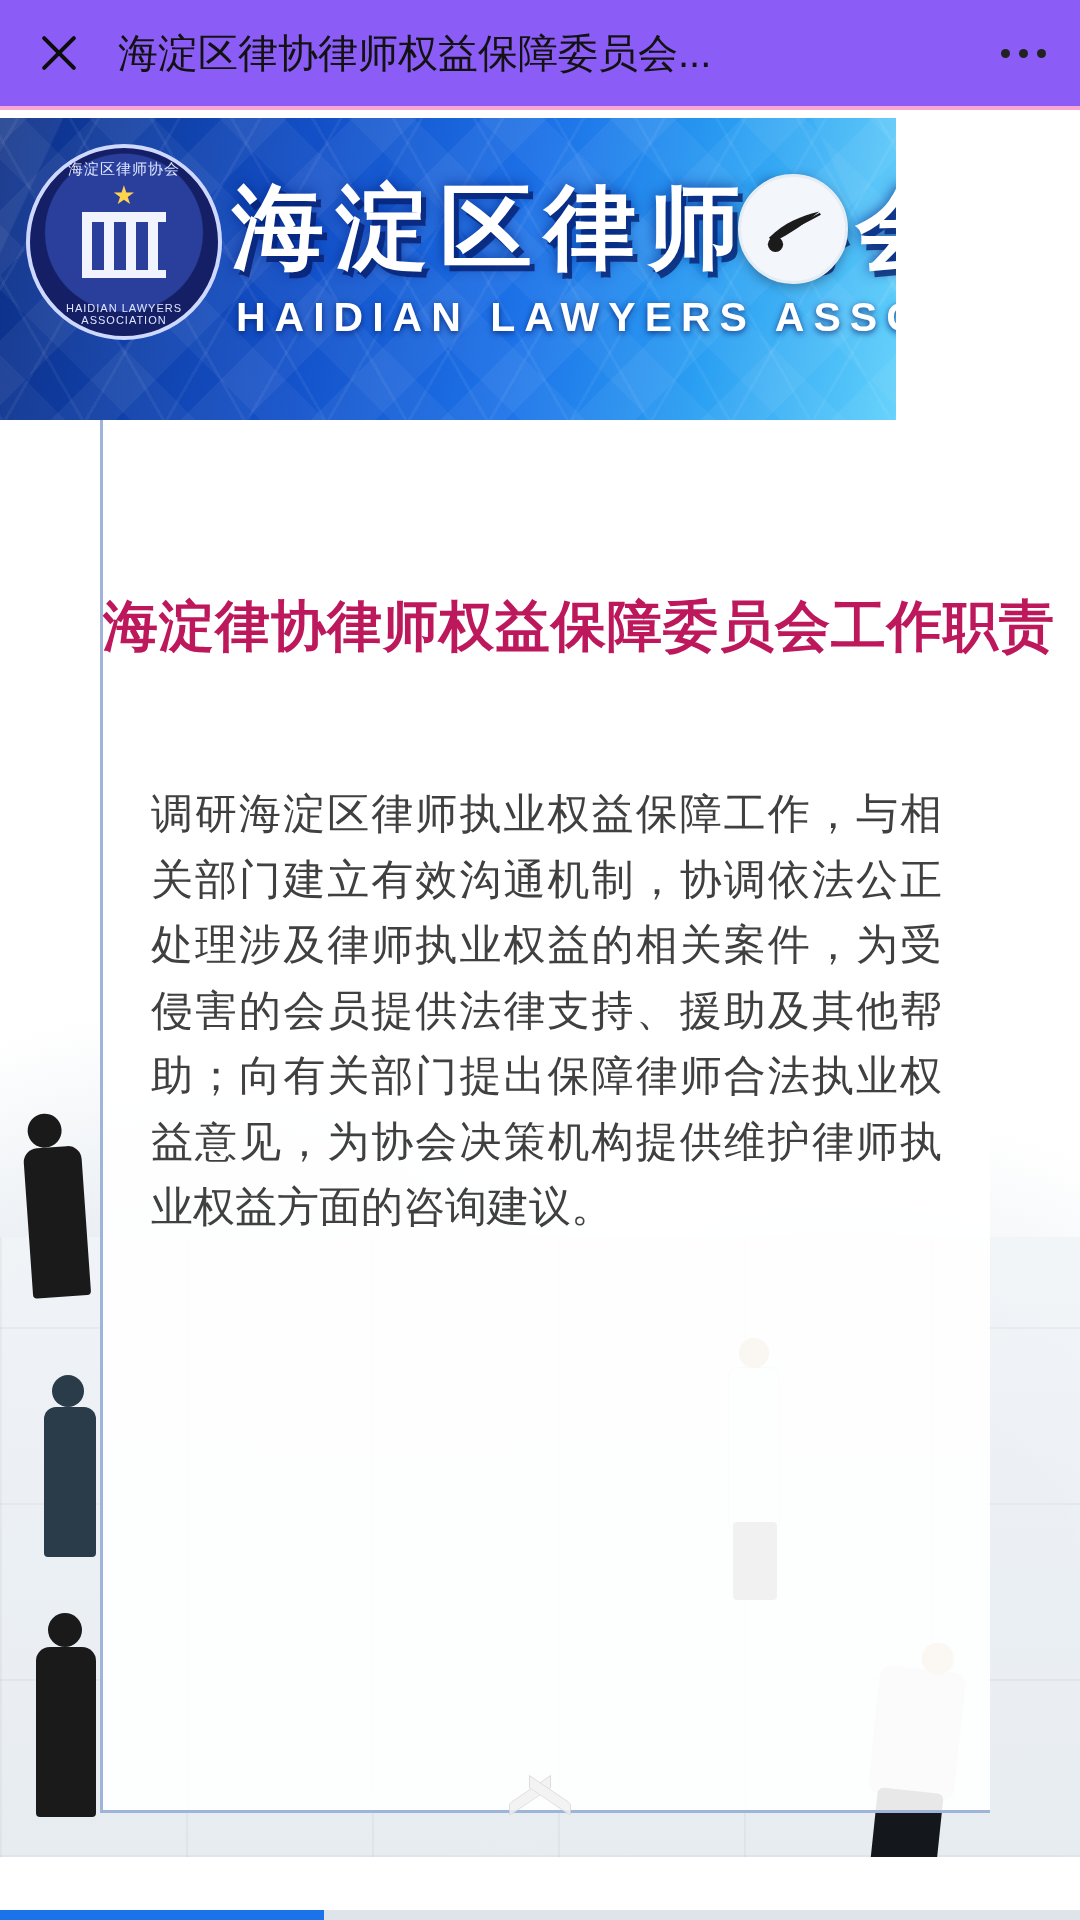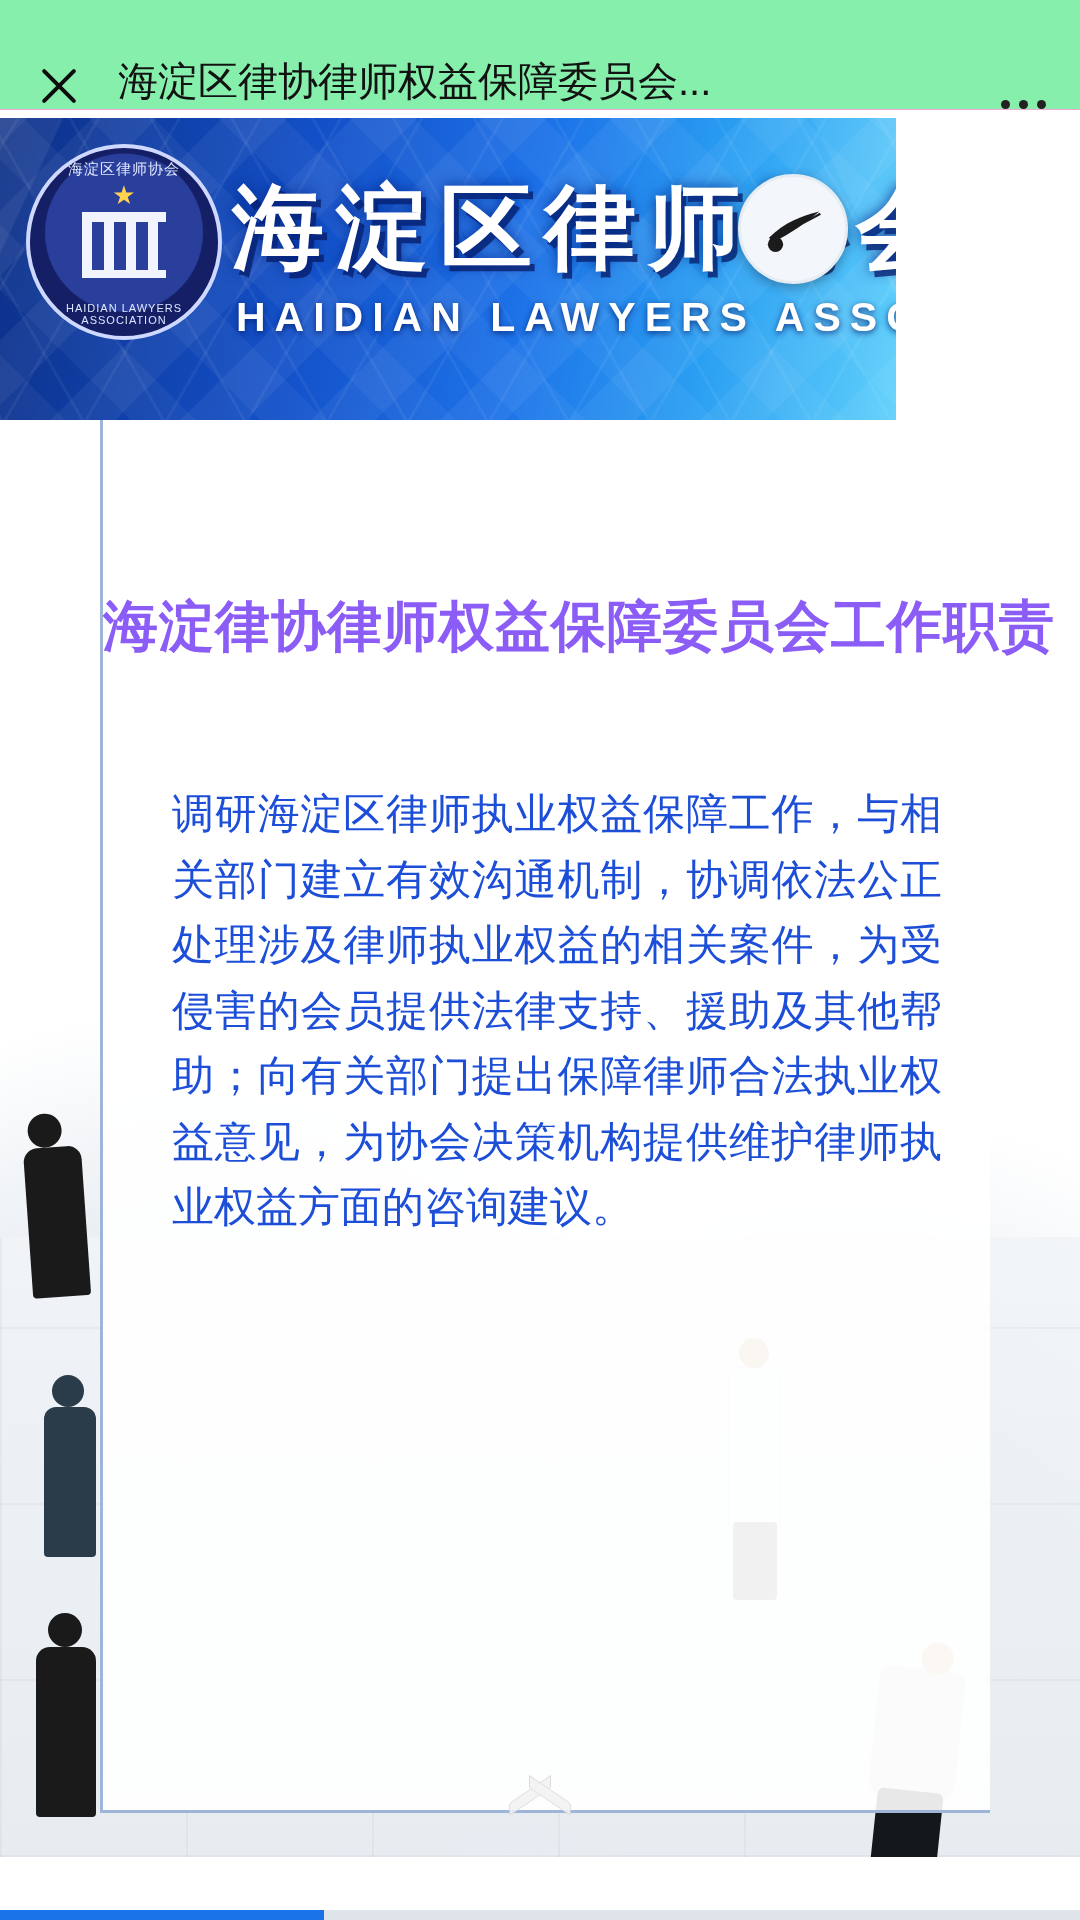--- a/index.html
+++ b/index.html
@@ -62,25 +62,25 @@
   .icon-battery::after {
     content: ""; position: absolute; right: -7px; top: 7px;
     width: 4px; height: 9px; background: #1c1c1c; border-radius: 0 2px 2px 0;
   }
   .icon-battery i { display: block; width: 100%; height: 100%; background: #1c1c1c; border-radius: 1px; }
   .status-time { font-size: 30px; color: #1c1c1c; letter-spacing: 0.5px; }
 
   
   .title-bar {
     height: 110px;
-    background: #86efac;
+    background: #8b5cf6;
     display: flex;
-    align-items: flex-end;
+    align-items: center;
     padding: 0 34px 0 36px;
-    border-bottom: 1px solid #f9a8d4;
+    border-bottom: 4px solid #f9a8d4;
   }
   .close-icon {
     width: 46px; height: 46px; position: relative; flex: 0 0 auto;
     cursor: pointer;
   }
   .close-icon::before, .close-icon::after {
     content: ""; position: absolute; left: 50%; top: 50%;
     width: 46px; height: 4px; background: #0d0d0d; border-radius: 2px;
   }
   .close-icon::before { transform: translate(-50%,-50%) rotate(45deg); }
@@ -209,30 +209,30 @@
     background: rgba(255,255,255,.9);
     border-left: 3px solid #9fb5d8;
     border-bottom: 3px solid #9fb5d8;
   }
   .doc-title {
     margin: 170px 0 0 0;
     text-align: center;
     font-family: "Liberation Serif", serif;
     font-weight: 700;
     font-size: 55px;
-    color: #8b5cf6;
+    color: #be185d;
     letter-spacing: 1px;
     white-space: nowrap;
   }
   .doc-body {
-    margin: 118px 48px 0 69px;
+    margin: 118px 48px 0 48px;
     font-family: "Liberation Serif", serif;
     font-size: 42px;
     line-height: 1.56;
-    color: #1d4ed8;
+    color: #404040;
     text-align: justify;
   }
   .doc-body p { text-indent: 0; }
   .doc-body p + p { margin-top: 4px; }
 
   
   .person { position: absolute; background: #1a1a1a; }
   .p1 { left: 28px; bottom: 560px; width: 58px; height: 150px; border-radius: 14px 14px 4px 4px; transform: rotate(-4deg); }
   .p1::after { content:""; position:absolute; left:6px; top:-34px; width:34px; height:34px; border-radius:50%; background:#1a1a1a; }
   .p2 { left: 44px; bottom: 300px; width: 52px; height: 150px; background:#2a3c4a; border-radius: 12px 12px 4px 4px; }

